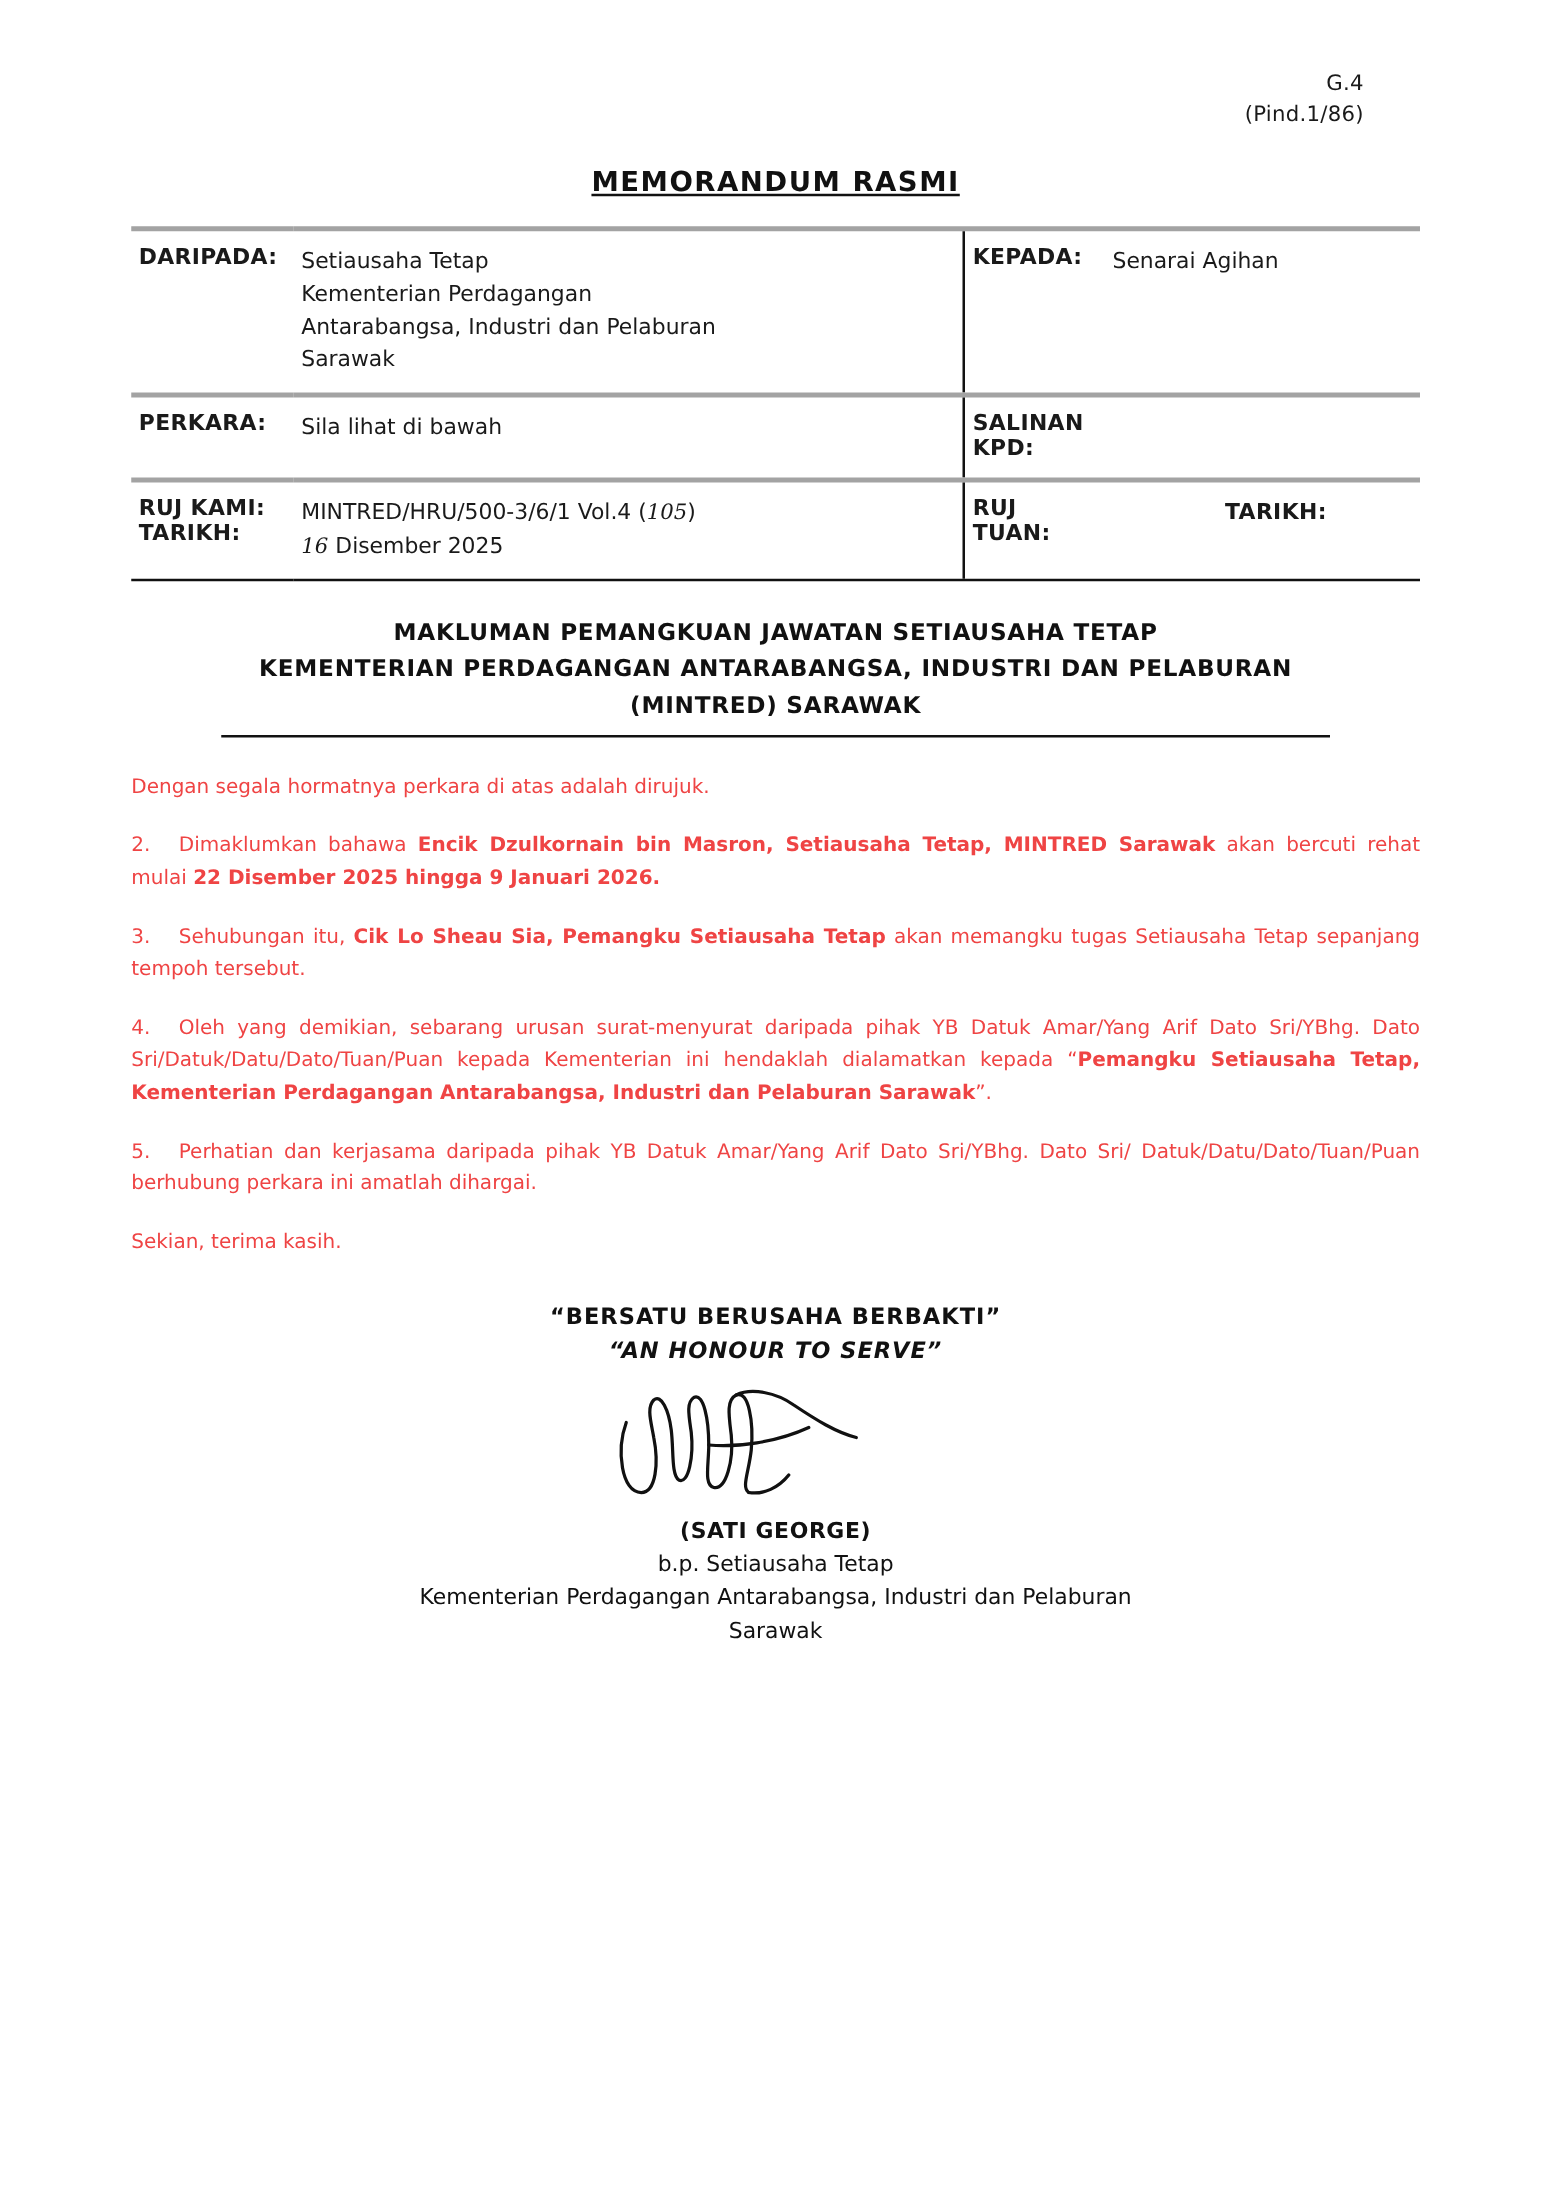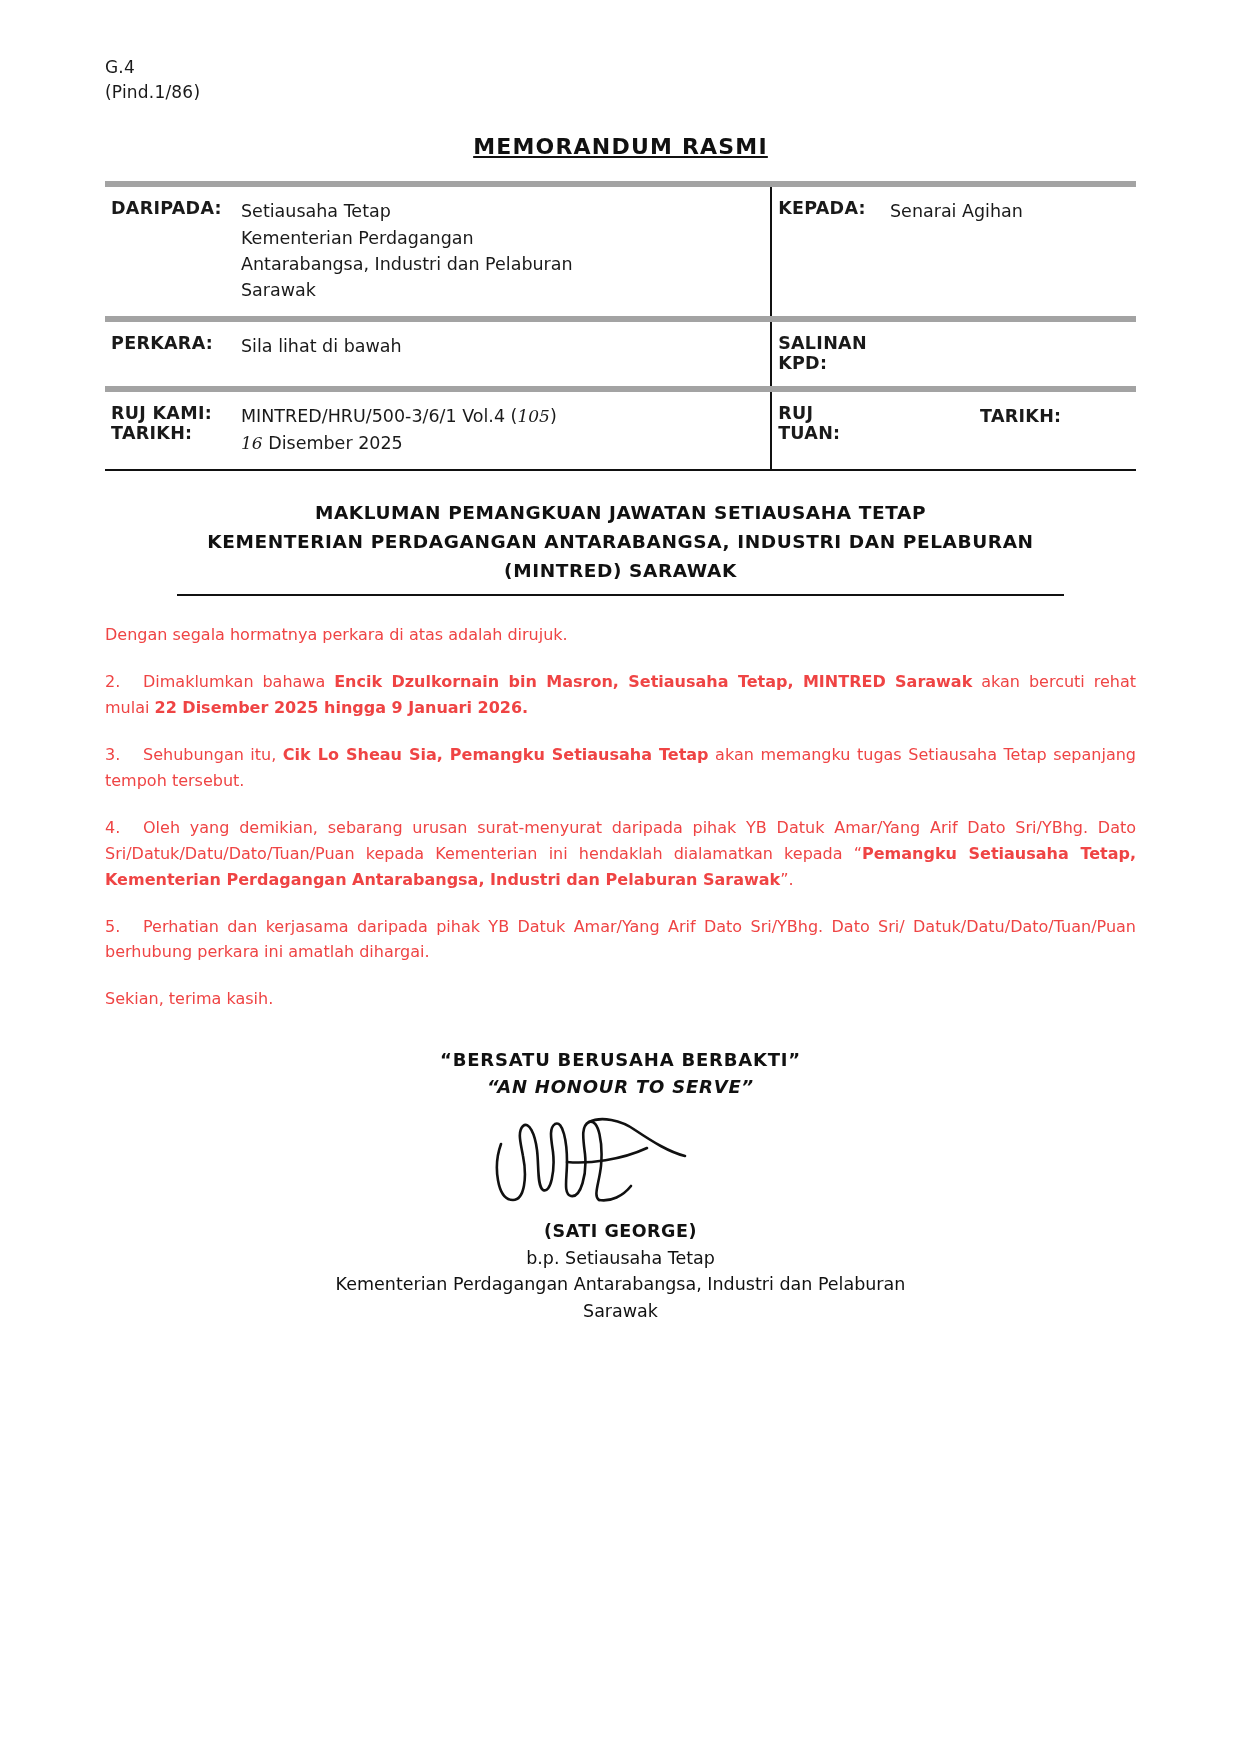--- a/index.html
+++ b/index.html
@@ -18,20 +18,21 @@
   .page {
     position: absolute;
     left: 0; top: 0;
     width: 1241px;
     height: 1755px;
     box-sizing: border-box;
     padding: 55px 105px 0 105px;
   }
   
   .doc-code {
+    text-align: right;
     font-size: 17px;
     line-height: 1.45;
     color: #1a1a1a;
     padding-right: 45px;
   }
   .doc-code div { letter-spacing: 0.2px; }
 
   
   .memo-title {
     text-align: center;
@@ -47,21 +48,21 @@
   .memo-table {
     width: 100%;
     border-collapse: collapse;
     font-size: 17.5px;
     color: #1a1a1a;
   }
   .memo-table td {
     vertical-align: top;
     padding: 11px 6px 13px 6px;
   }
-  .rule-top { border-top: 6px solid #a3a3a3; }
+  .rule-top { border-top: 4px solid #a3a3a3; }
   .rule-bot { border-bottom: 2px solid #111; }
   .vline { border-left: 2px solid #111; }
   .lbl {
     font-weight: bold;
     white-space: nowrap;
     width: 150px;
     letter-spacing: 0.3px;
   }
   .val { line-height: 1.5; }
   .col-left { width: 52%; }

